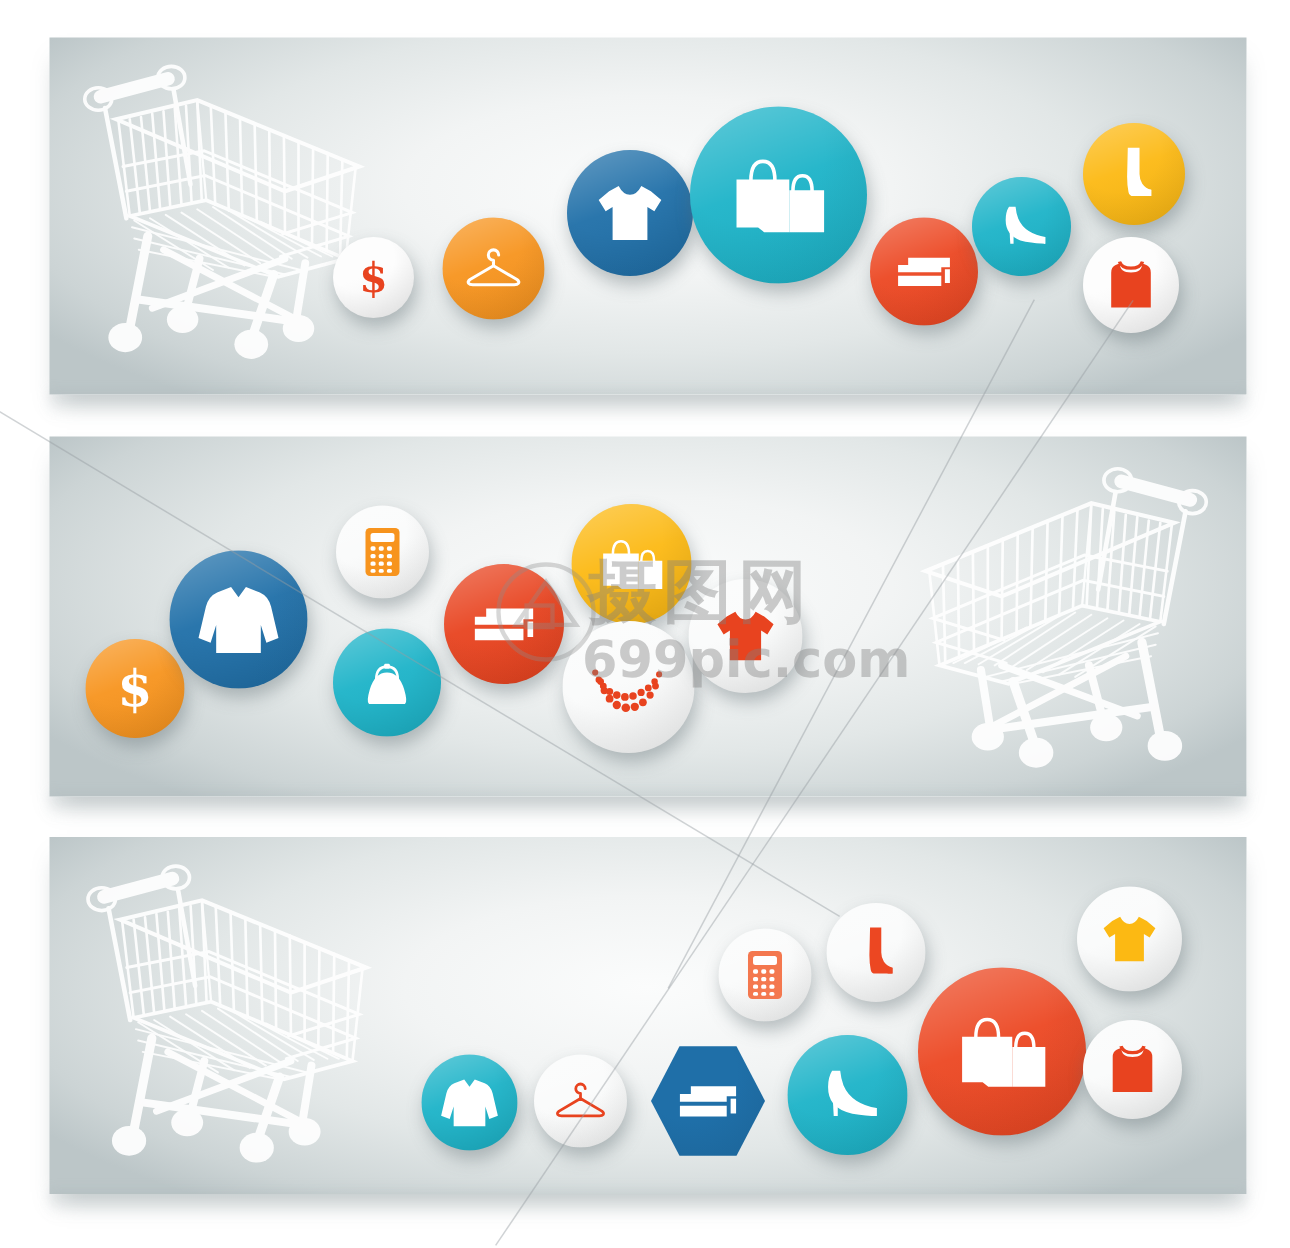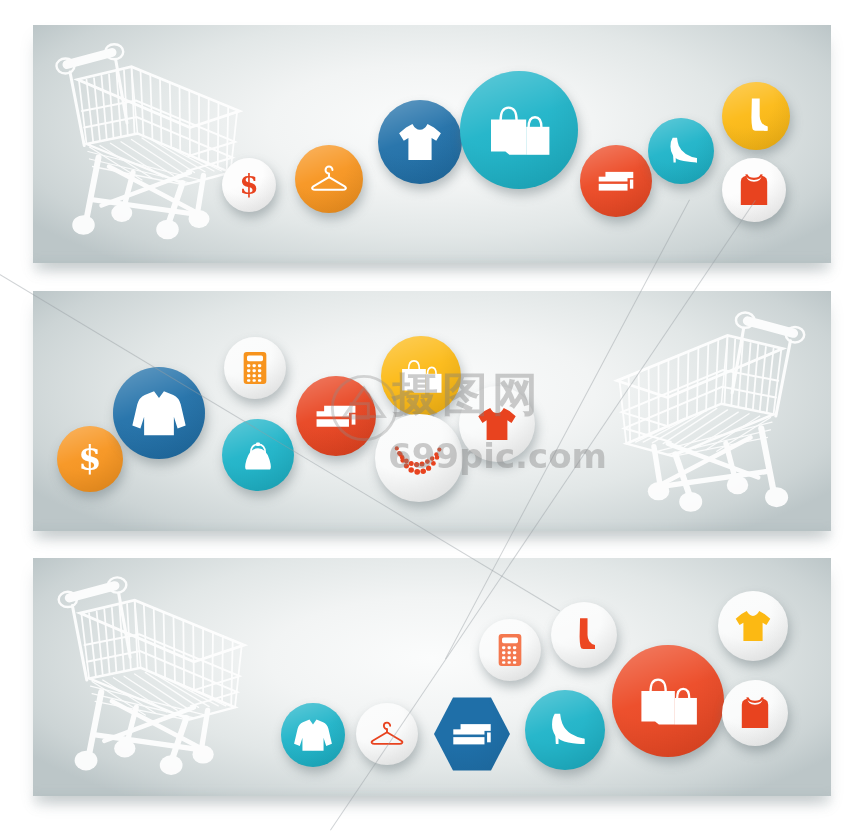--- a/index.html
+++ b/index.html
@@ -443,21 +443,21 @@
           <use href="#ic-tank-top-icon"></use>
         </svg>
       </div>
     </div>
 
   <div class="wm">
     <div class="wm-line" style="left:-40px;top:250px;width:700px;transform:rotate(31deg);"></div>
     <div class="wm-line" style="left:330px;top:830px;width:760px;transform:rotate(-56deg);"></div>
     <div class="wm-line" style="left:690px;top:200px;width:520px;transform:rotate(118deg);"></div>
     <div class="wm-cn" style="left:392px;top:364px;font-size:46px;">摄图网</div>
-    <div class="wm-en" style="left:388px;top:436px;font-size:34px;">699pic.com</div>
+    <div class="wm-en" style="left:388px;top:420px;font-size:34px;">699pic.com</div>
     <svg class="wm-mark" style="left:328px;top:372px;width:72px;height:72px;" viewBox="0 0 100 100">
       <circle cx="50" cy="50" r="44" fill="none" stroke="#8c8c8c" stroke-width="4"></circle>
       <path d="M22 62 L50 22 L78 62 Z" fill="none" stroke="#8c8c8c" stroke-width="4"></path>
       <rect x="32" y="44" width="24" height="20" fill="none" stroke="#8c8c8c" stroke-width="4"></rect>
     </svg>
   </div>
 
 </div>
 
 </body></html>

